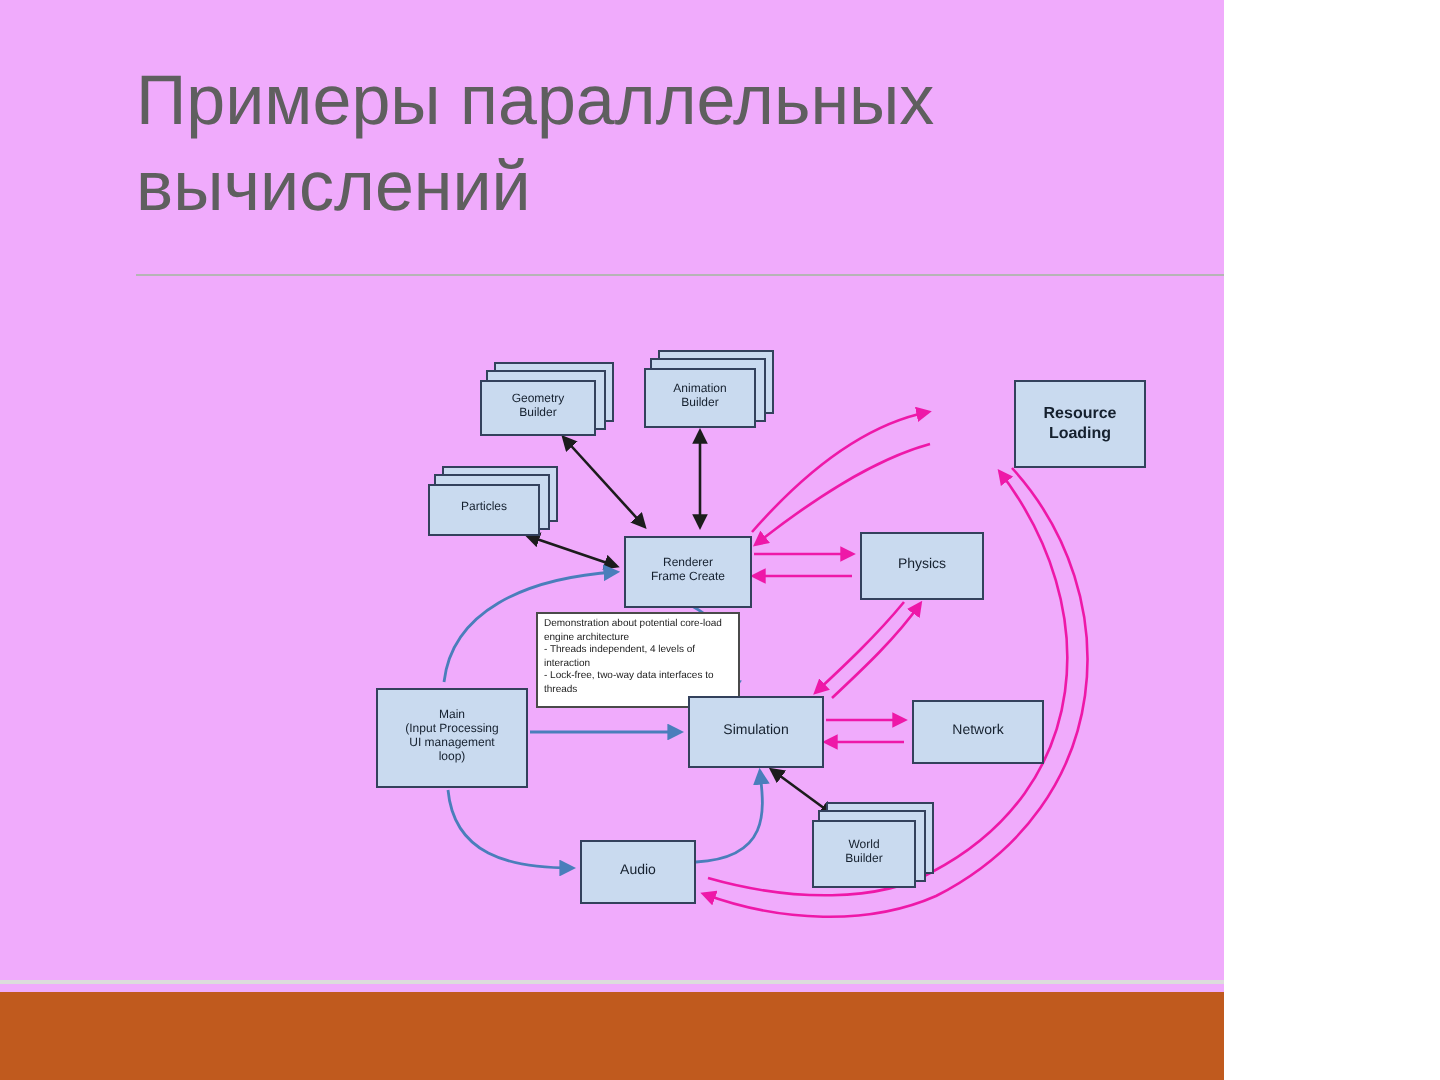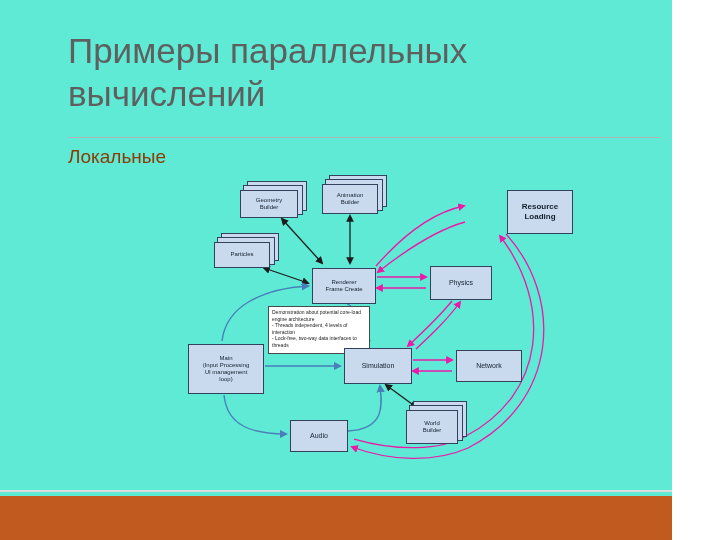--- a/index.html
+++ b/index.html
@@ -1,17 +1,17 @@
 <!DOCTYPE html>
 <html><head>
 <meta charset="utf-8">
 <style>
   html,body{margin:0;padding:0;background:#fff;}
   .stage{
-    position:relative;width:672px;height:540px;background:#5eead4;overflow:hidden;
+    position:relative;width:612px;height:540px;background:#f0abfc;overflow:hidden;
     font-family:"Liberation Sans", sans-serif;
   }
   .title{
     position:absolute;left:68px;top:30px;width:600px;
     font-size:35px;color:#5f5f5f;line-height:1.22;white-space:pre-line;font-weight:400;
   }
   .rule{position:absolute;left:68px;top:137px;width:592px;height:1px;background:#b5b5b5;}
   .subtitle{
     position:absolute;left:68px;top:146px;font-size:19px;color:#8d3b03;font-weight:400;
   }
@@ -37,21 +37,20 @@
   .footer-bar{position:absolute;left:0;top:496px;width:720px;height:44px;background:#c05a1e;}
 </style>
 </head>
 <body>
 
 <div class="stage">
 
   <div class="title">Примеры параллельных
 вычислений</div>
   <div class="rule"></div>
-  <div class="subtitle">Локальные</div>
 
   <svg class="arrows" width="720" height="540" viewBox="0 0 720 540">
     <defs>
       <marker id="mk-k" viewBox="0 0 10 10" refX="7.5" refY="5" markerWidth="6" markerHeight="6" orient="auto-start-reverse">
         <path d="M0,0 L10,5 L0,10 z" fill="#1c1c1c"></path>
       </marker>
       <marker id="mk-b" viewBox="0 0 10 10" refX="7.5" refY="5" markerWidth="6" markerHeight="6" orient="auto-start-reverse">
         <path d="M0,0 L10,5 L0,10 z" fill="#4a7ebb"></path>
       </marker>
       <marker id="mk-m" viewBox="0 0 10 10" refX="7.5" refY="5" markerWidth="6" markerHeight="6" orient="auto-start-reverse">

